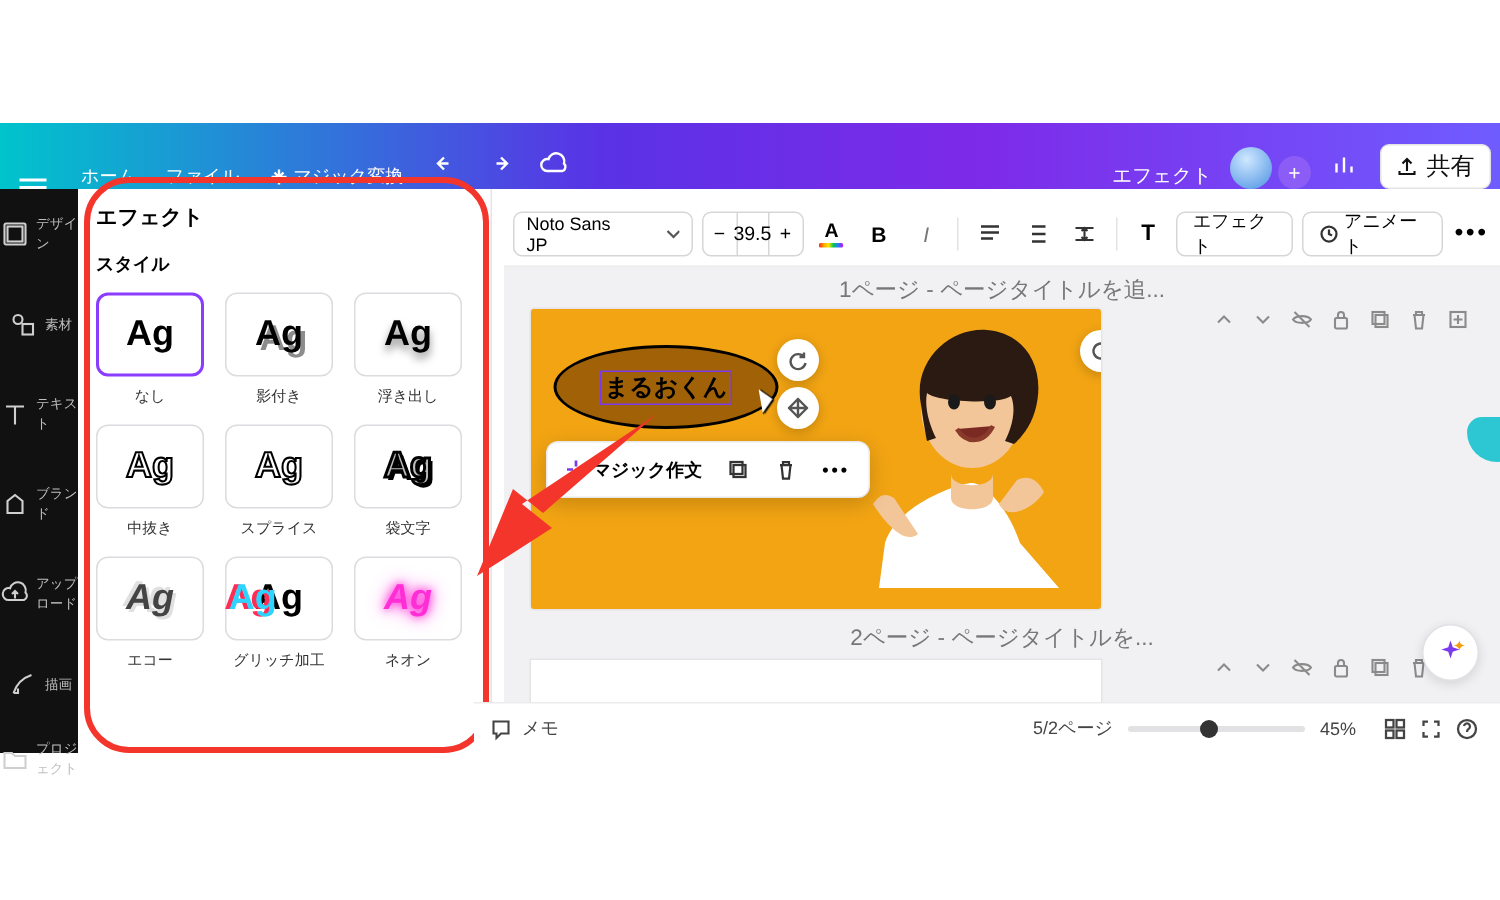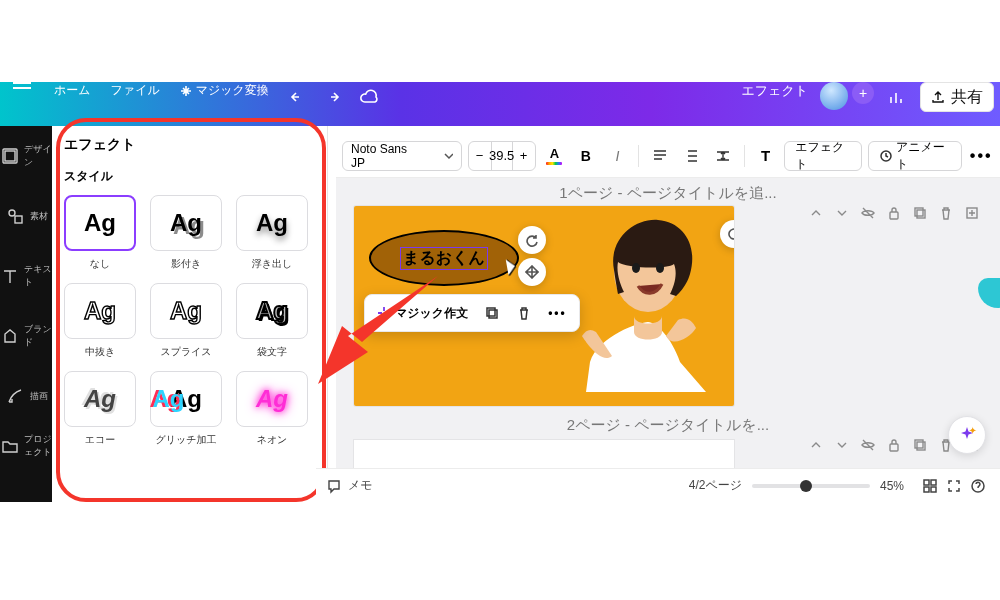--- a/index.html
+++ b/index.html
@@ -1,20 +1,20 @@
 <!DOCTYPE html>
 <html><head>
 <meta charset="utf-8">
 <style>
   * { box-sizing: border-box; margin: 0; padding: 0; font-family: -apple-system, BlinkMacSystemFont, "Segoe UI", sans-serif; }
   body { width: 1000px; height: 600px; overflow: hidden; background: #fff; }
   .image-frame { position: absolute; left: 0; top: 82px; width: 1000px; height: 420px; background: #fff; }
   .topbar { position: absolute; left: 0; top: 0; width: 1000px; height: 44px;
     background: linear-gradient(90deg,#00c4cc 0%,#5a32e6 40%,#7d2ae8 65%,#6f5cff 100%);
-    display: flex; align-items: flex-start; color: #fff; }
+    display: flex; align-items: flex-end; color: #fff; }
   .topbar .hamb { width: 44px; display: flex; align-items: center; justify-content: center; }
   .hamb-lines { width: 18px; height: 2px; background: #fff; position: relative; }
   .hamb-lines::before, .hamb-lines::after { content:""; position:absolute; left:0; width:18px; height:2px; background:#fff; }
   .hamb-lines::before { top:-5px; } .hamb-lines::after { top:5px; }
   .topbar .tlink { font-size: 12px; padding: 0 10px; display:flex; align-items:center; gap:4px; }
   .topbar .spacer { flex: 1; }
   .topbar .icon-btn { width: 32px; height: 32px; display:flex; align-items:center; justify-content:center; margin: 0 2px; border-radius:4px; }
   .doc-title { font-size: 13px; padding: 0 8px; }
   .avatar { width: 28px; height: 28px; border-radius: 50%; background: radial-gradient(circle at 40% 30%, #cfe8ff, #4a90e2); margin: 0 4px; }
   .plus-badge { width: 22px; height: 22px; border-radius: 50%; background: #8b5cf6; color:#fff; display:flex; align-items:center; justify-content:center; font-size:14px; margin-right:4px; }
@@ -170,20 +170,28 @@
       <div class="rail-icon">
           <svg width="20" height="20" class="rail-svg">
             <path d="M5 16V8l5-4 5 4v8z"></path>
           </svg>
         </div>
       <span>ブランド</span>
     </div>
     <div class="rail-item">
       <div class="rail-icon">
           <svg width="20" height="20" class="rail-svg">
+            <path d="M6 14a4 4 0 1 1 .7-7.9A5 5 0 0 1 17 9a3 3 0 0 1-1 5H6zM10 13V8m-2 2 2-2 2 2"></path>
+          </svg>
+        </div>
+      <span>アップロード</span>
+    </div>
+    <div class="rail-item">
+      <div class="rail-icon">
+          <svg width="20" height="20" class="rail-svg">
             <path d="M4 16c2-6 6-10 12-12M4 16l3 0 0-3"></path>
           </svg>
         </div>
       <span>描画</span>
     </div>
     <div class="rail-item" style="height:40px">
       <div class="rail-icon">
           <svg width="20" height="18" class="rail-svg">
             <path d="M3 5h5l2 2h7v8H3z"></path>
           </svg>
@@ -450,21 +458,21 @@
   </div>
 
   <div class="bottombar">
     <div class="memo">
       <svg width="16" height="16">
           <path d="M3 3h10v8H8l-3 3v-3H3z" stroke="#444" fill="none" stroke-width="1.4"></path>
         </svg>
       <span>メモ</span>
     </div>
     <div class="bspacer"></div>
-    <span>4/2ページ</span>
+    <span>5/2ページ</span>
     <div class="zoom-track">
         <div class="zoom-thumb"></div>
       </div>
     <span>45%</span>
     <div style="width:14px"></div>
     <div class="bb-ic">
         <svg width="16" height="16">
           <rect x="2" y="2" width="5" height="5"></rect>
           <rect x="9" y="2" width="5" height="5"></rect>
           <rect x="2" y="9" width="5" height="5"></rect>

